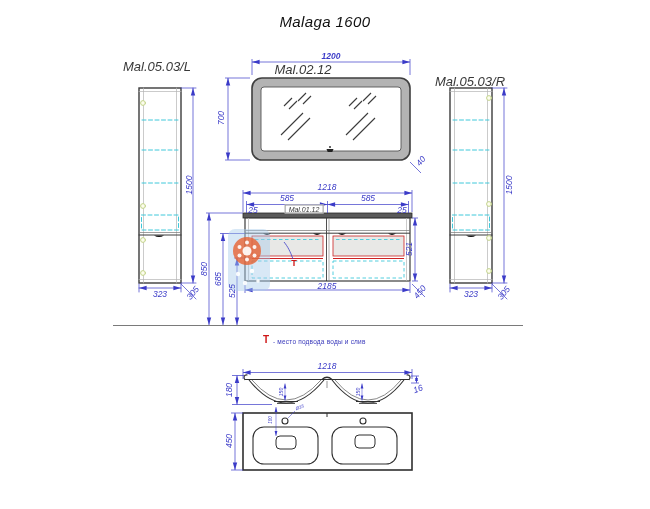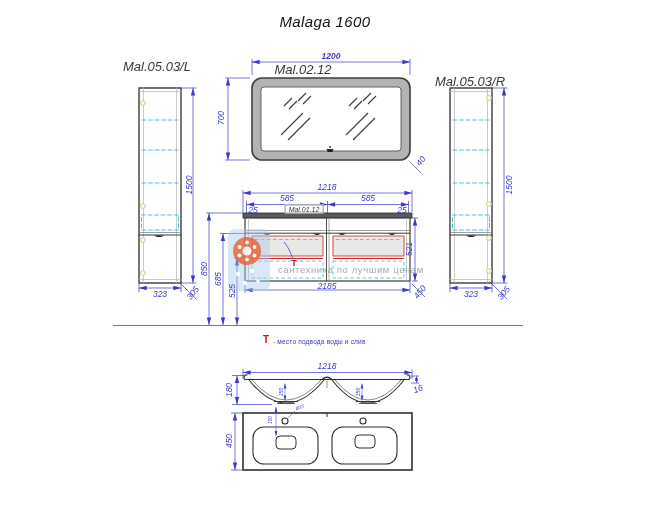--- a/index.html
+++ b/index.html
@@ -296,15 +296,14 @@
 <div class="lbl" style="left:327px;top:366px;">1218</div>
 <div class="lbl r90" style="left:229px;top:390px;">180</div>
 <div class="lbl r90 tiny" style="left:281px;top:392px;">150</div>
 <div class="lbl r90 tiny" style="left:358px;top:392px;">150</div>
 <div class="lbl r20" style="left:418px;top:389px;">16</div>
 
 <div class="lbl r90" style="left:229px;top:441px;">450</div>
 <div class="lbl r90 micro" style="left:271px;top:420px;">100</div>
 <div class="lbl r20 micro" style="left:300px;top:408px;">Ø35</div>
 
-<div class="wm-tag">сантехника по лучшим ценам</div>
 
 </div>
 
 </body></html>

